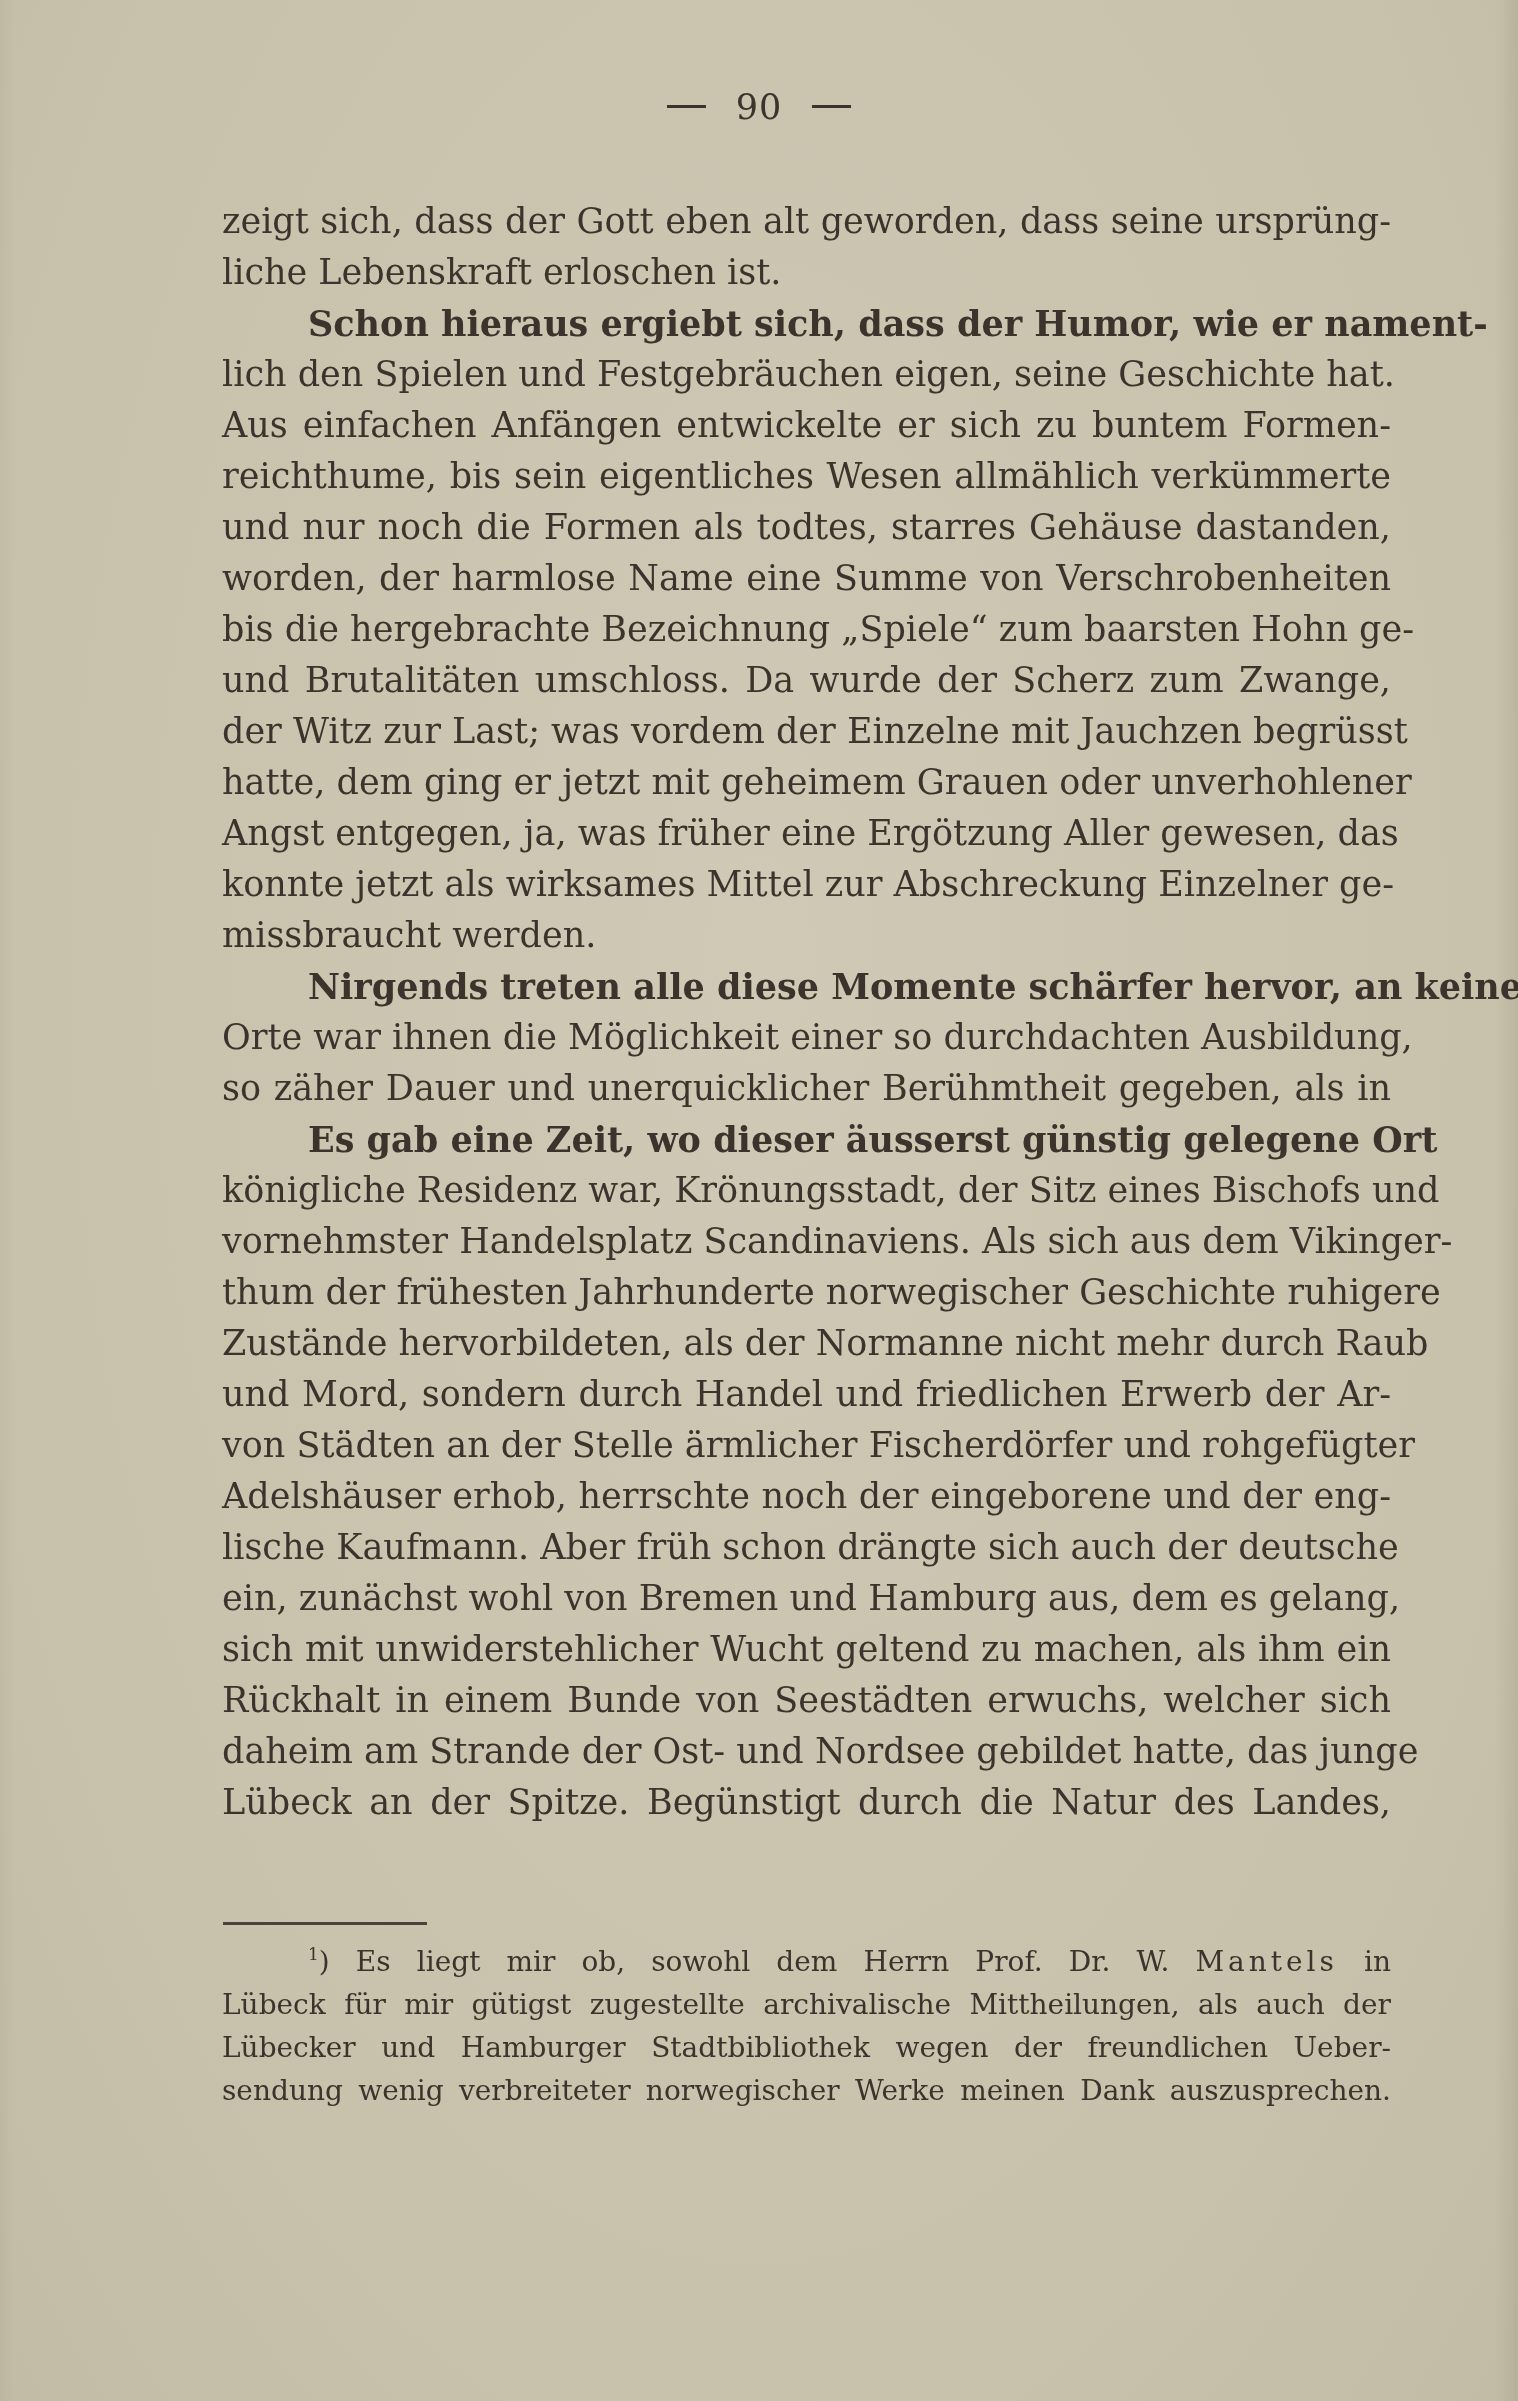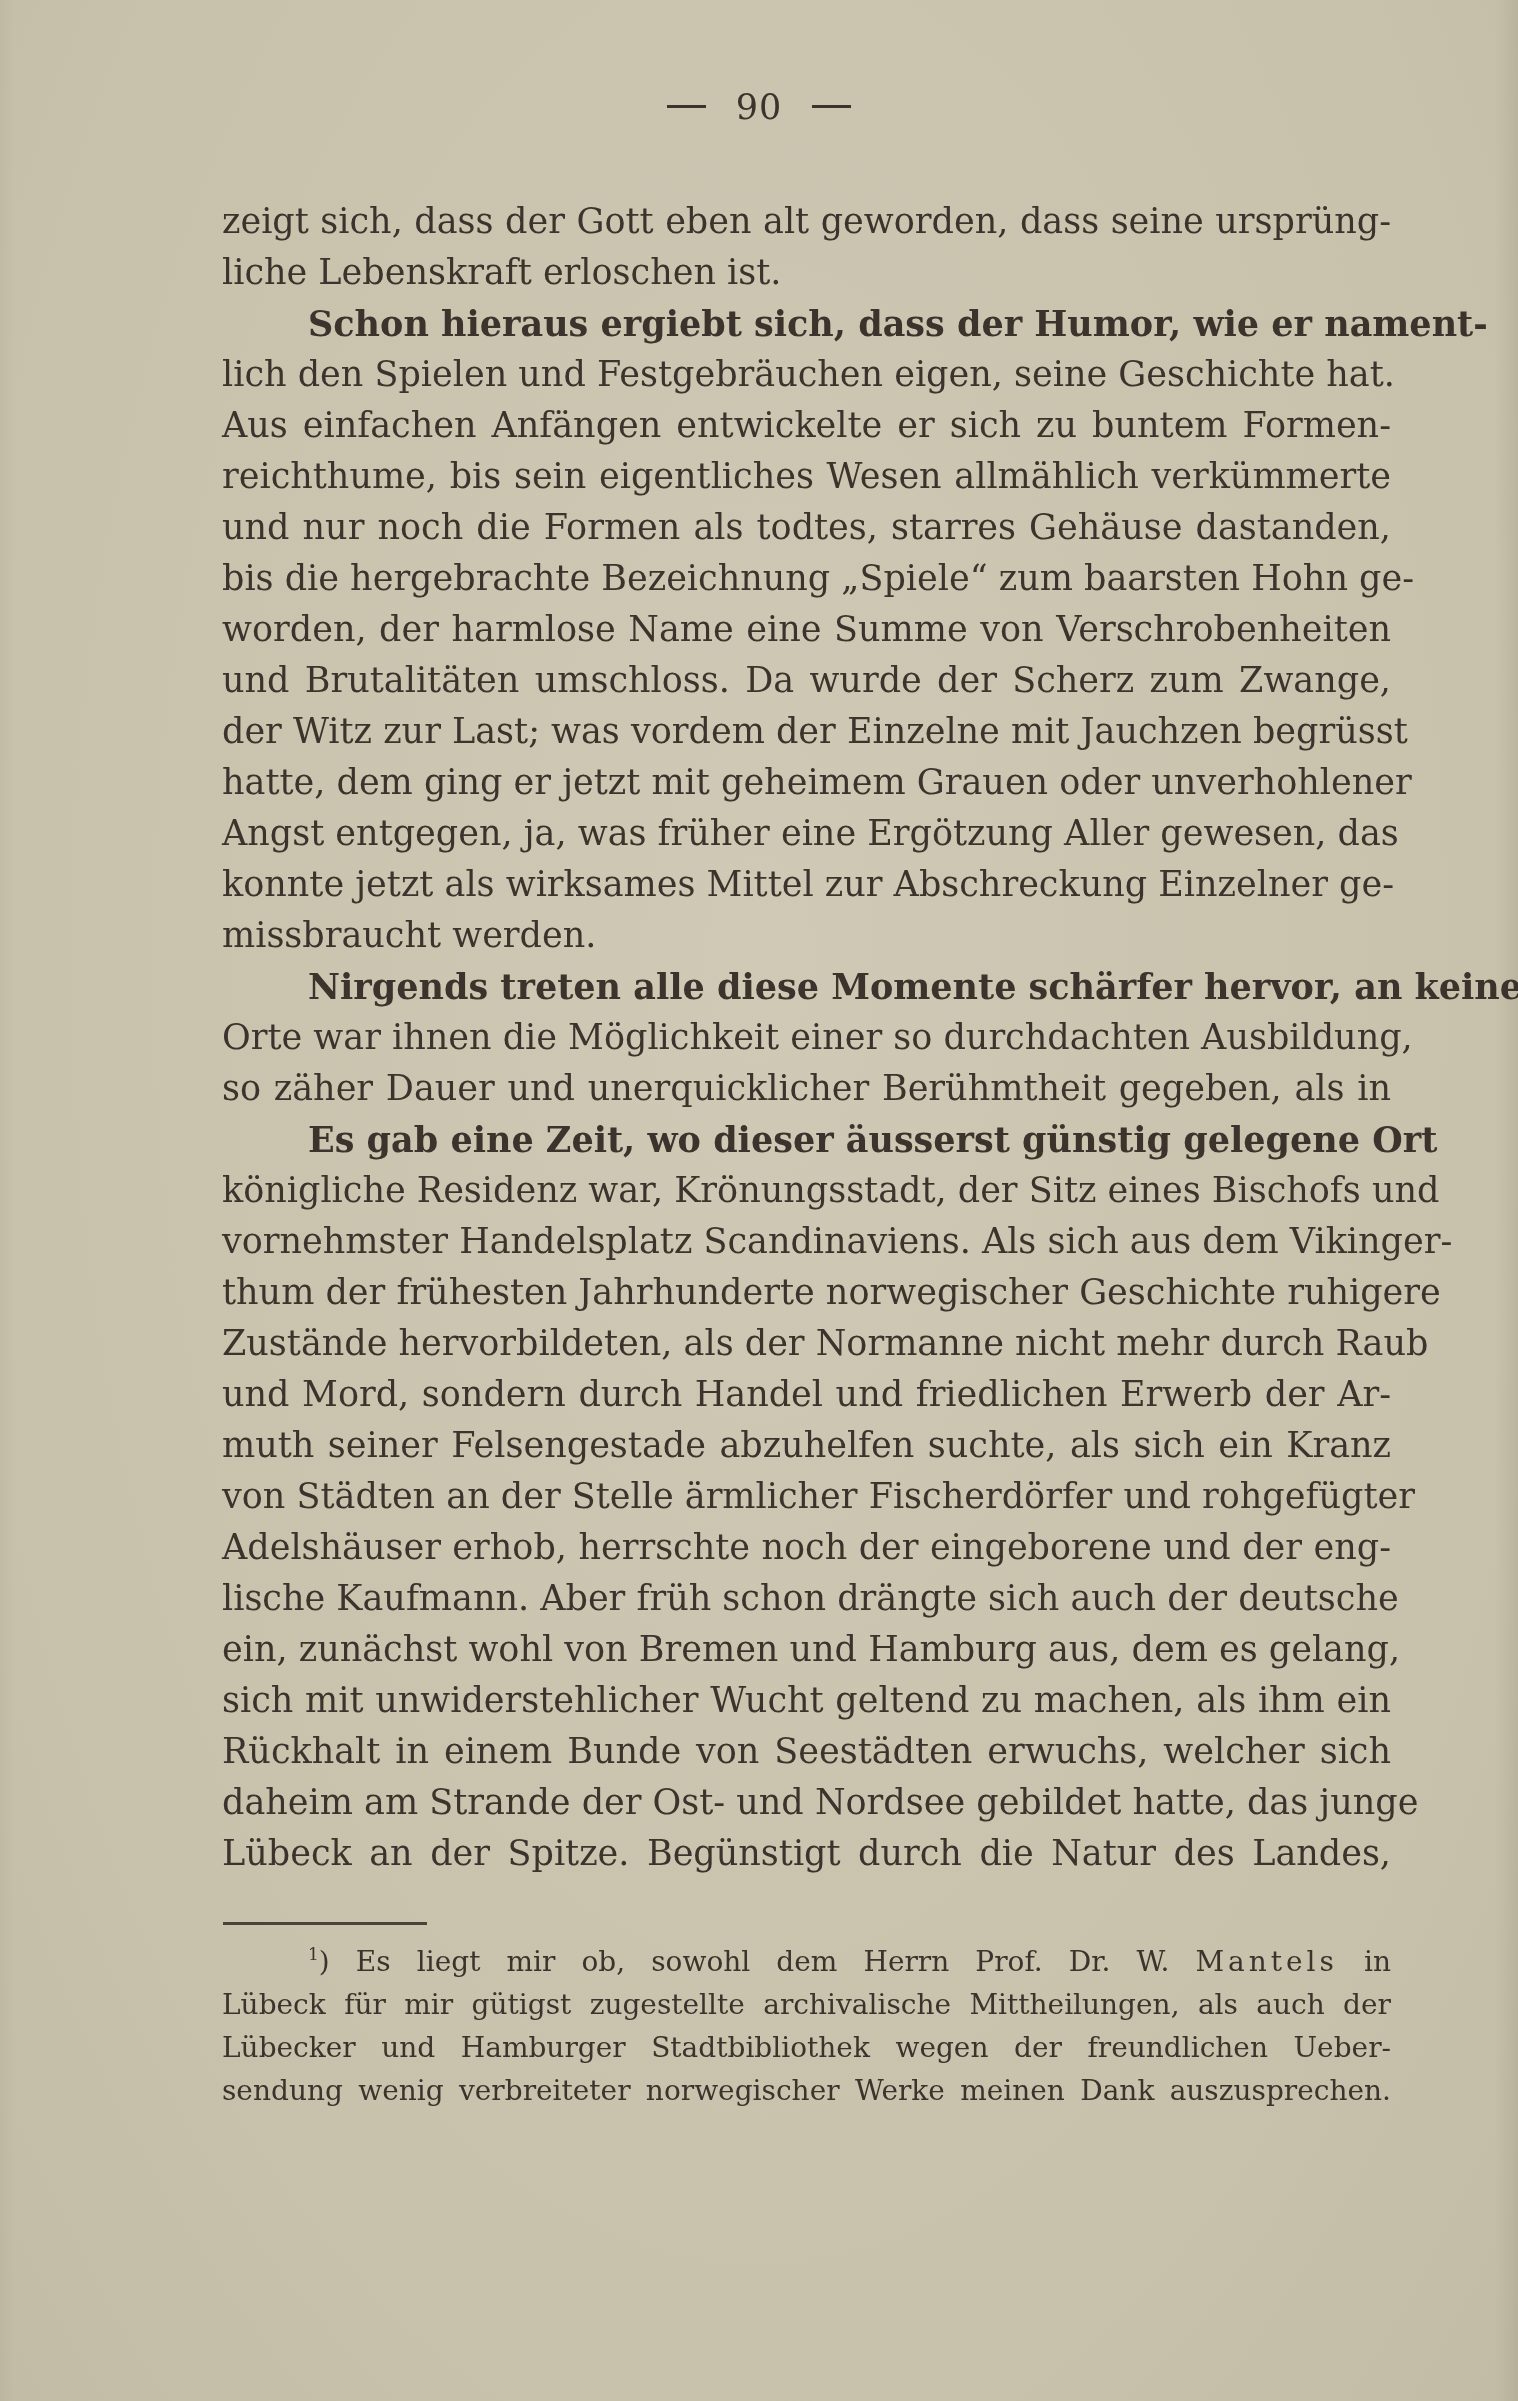--- a/index.html
+++ b/index.html
@@ -117,38 +117,37 @@
   </div>
 
   <div class="body-text">
     <div class="line">zeigt sich, dass der Gott eben alt geworden, dass seine ursprüng-</div>
     <div class="line last">liche Lebenskraft erloschen ist.</div>
     <div class="line indent">Schon hieraus ergiebt sich, dass der Humor, wie er nament-</div>
     <div class="line">lich den Spielen und Festgebräuchen eigen, seine Geschichte hat.</div>
     <div class="line">Aus einfachen Anfängen entwickelte er sich zu buntem Formen-</div>
     <div class="line">reichthume, bis sein eigentliches Wesen allmählich verkümmerte</div>
     <div class="line">und nur noch die Formen als todtes, starres Gehäuse dastanden,</div>
+    <div class="line">worden, der harmlose Name eine Summe von Verschrobenheiten</div>
     <div class="line">bis die hergebrachte Bezeichnung „Spiele“ zum baarsten Hohn ge-</div>
-    <div class="line">worden, der harmlose Name eine Summe von Verschrobenheiten</div>
     <div class="line">und Brutalitäten umschloss. Da wurde der Scherz zum Zwange,</div>
     <div class="line">der Witz zur Last; was vordem der Einzelne mit Jauchzen begrüsst</div>
     <div class="line">hatte, dem ging er jetzt mit geheimem Grauen oder unverhohlener</div>
     <div class="line">Angst entgegen, ja, was früher eine Ergötzung Aller gewesen, das</div>
     <div class="line">konnte jetzt als wirksames Mittel zur Abschreckung Einzelner ge-</div>
     <div class="line last">missbraucht werden.</div>
     <div class="line indent">Nirgends treten alle diese Momente schärfer hervor, an keinem</div>
     <div class="line">Orte war ihnen die Möglichkeit einer so durchdachten Ausbildung,</div>
     <div class="line">so zäher Dauer und unerquicklicher Berühmtheit gegeben, als in</div>
     <div class="line indent">Es gab eine Zeit, wo dieser äusserst günstig gelegene Ort</div>
     <div class="line">königliche Residenz war, Krönungsstadt, der Sitz eines Bischofs und</div>
     <div class="line">vornehmster Handelsplatz Scandinaviens. Als sich aus dem Vikinger-</div>
     <div class="line">thum der frühesten Jahrhunderte norwegischer Geschichte ruhigere</div>
     <div class="line">Zustände hervorbildeten, als der Normanne nicht mehr durch Raub</div>
     <div class="line">und Mord, sondern durch Handel und friedlichen Erwerb der Ar-</div>
-    <div class="line">muth seiner Felsengestade abzuhelfen suchte, als sich ein Kranz</div>
     <div class="line">von Städten an der Stelle ärmlicher Fischerdörfer und rohgefügter</div>
     <div class="line">Adelshäuser erhob, herrschte noch der eingeborene und der eng-</div>
     <div class="line">lische Kaufmann. Aber früh schon drängte sich auch der deutsche</div>
     <div class="line">ein, zunächst wohl von Bremen und Hamburg aus, dem es gelang,</div>
     <div class="line">sich mit unwiderstehlicher Wucht geltend zu machen, als ihm ein</div>
     <div class="line">Rückhalt in einem Bunde von Seestädten erwuchs, welcher sich</div>
     <div class="line">daheim am Strande der Ost- und Nordsee gebildet hatte, das junge</div>
     <div class="line">Lübeck an der Spitze. Begünstigt durch die Natur des Landes,</div>
   </div>
 

